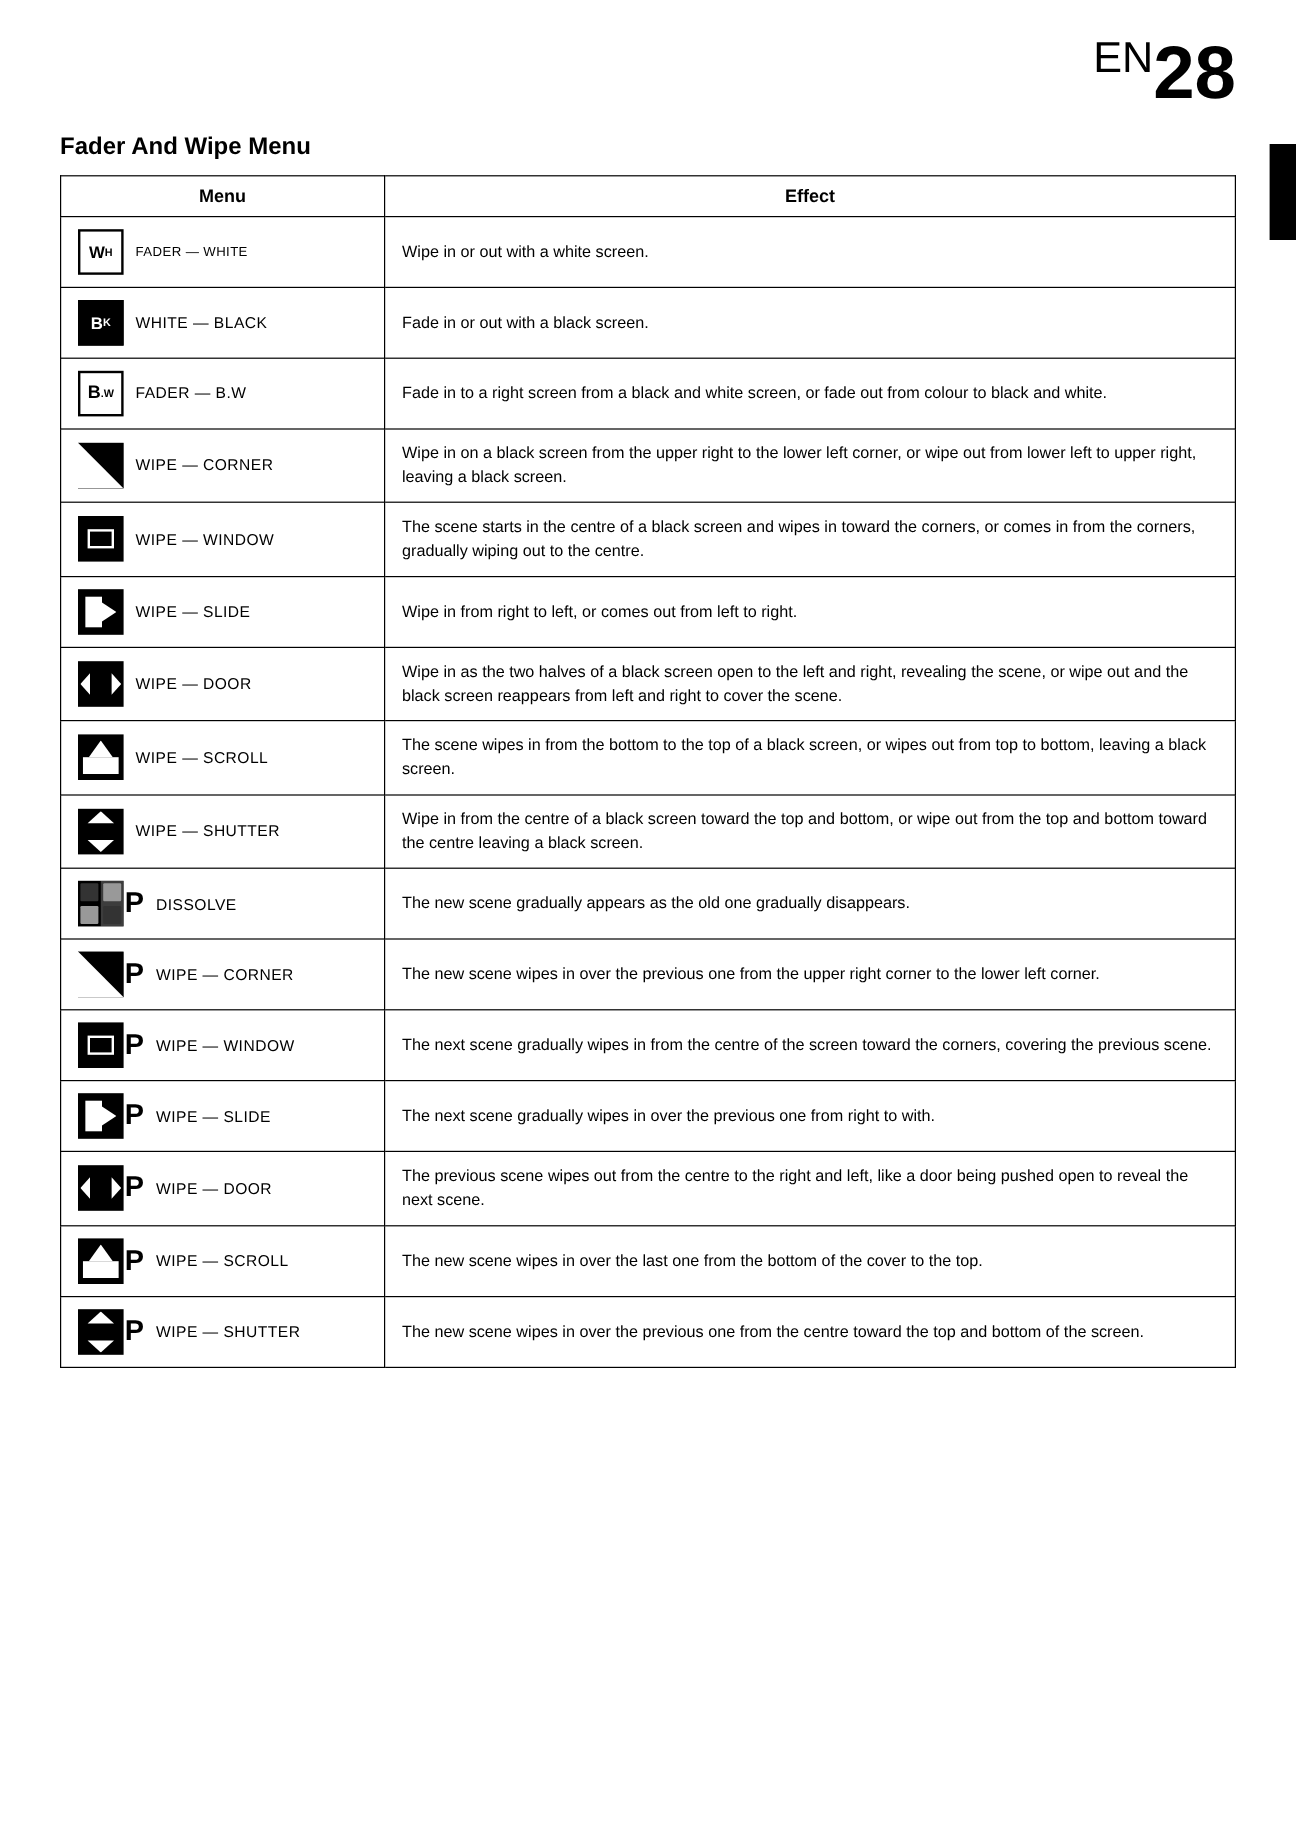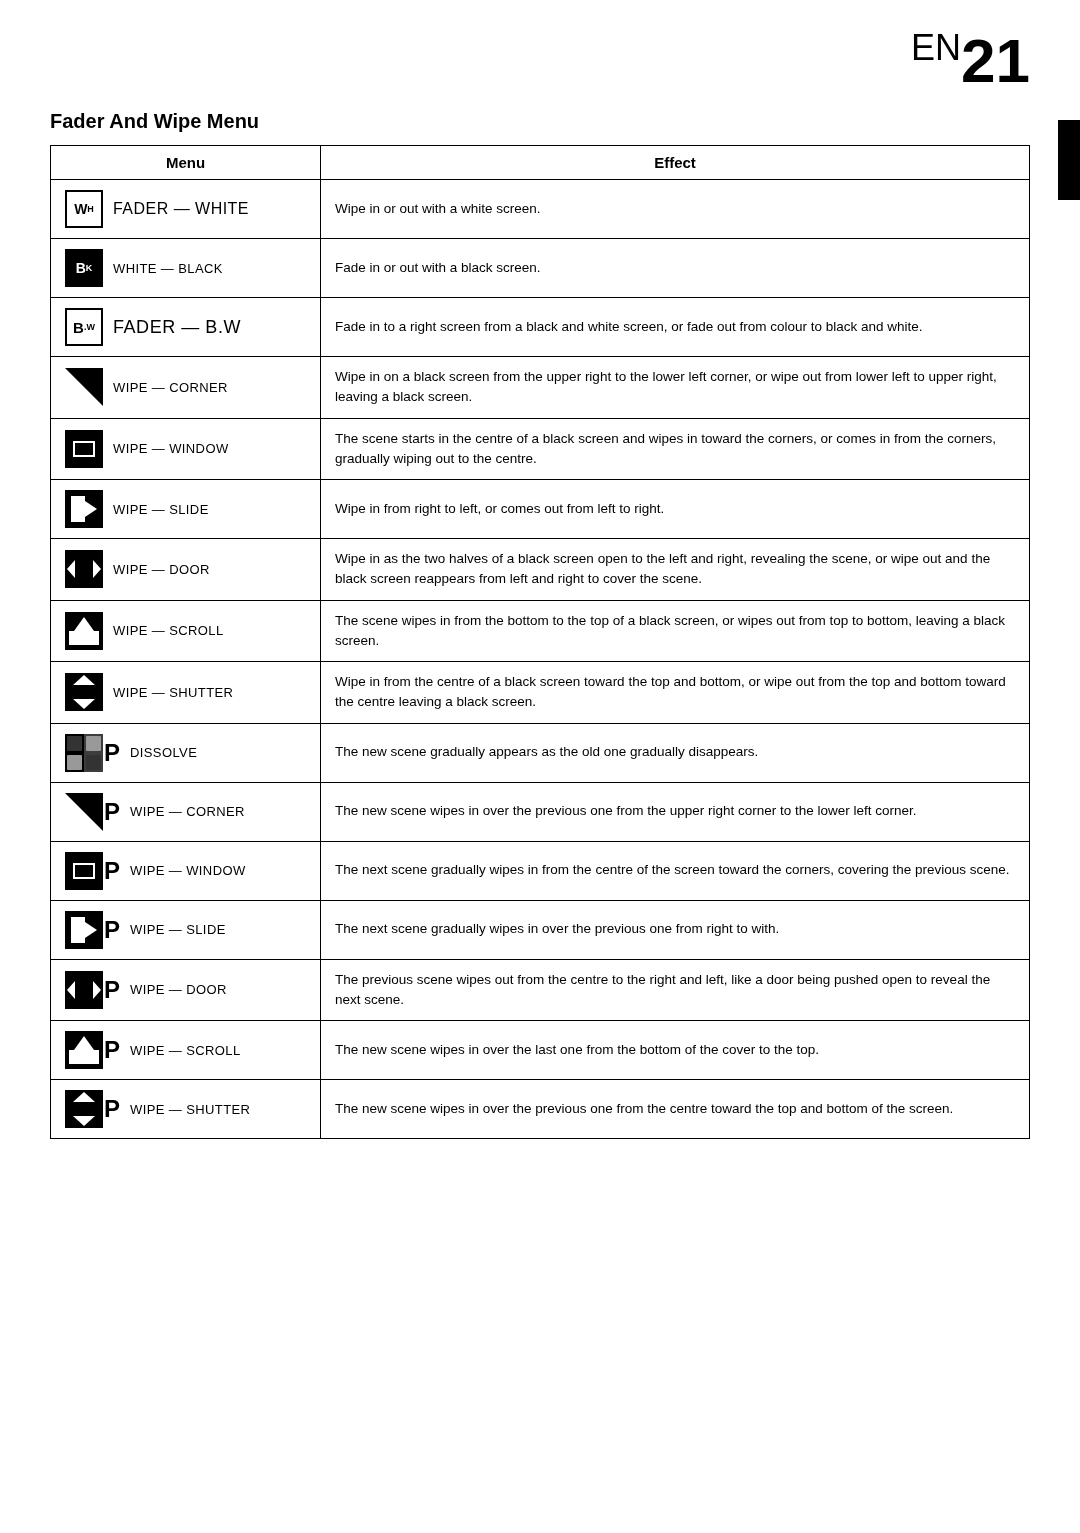--- a/index.html
+++ b/index.html
@@ -93,61 +93,61 @@
       font-size: 22px;
       font-weight: bold;
       margin-left: 2px;
       line-height: 1;
     }
   </style>
 </head>
 <body>
 
 <div class="page-header">
-  <span class="en-text">EN</span><span>21</span>
+  <span class="en-text">EN</span><span>28</span>
 </div>
 
 <div class="black-bar"></div>
 
 <div class="section-title">Fader And Wipe Menu</div>
 
 <table>
   <thead>
     <tr>
       <th class="menu-col">Menu</th>
       <th>Effect</th>
     </tr>
   </thead>
   <tbody id="table-body">
   <tr>
     <td class="menu-col">
       <div class="menu-cell" style="display:flex;align-items:center;gap:10px;">
         <span class="icon-box icon-wh" style="display:inline-flex;align-items:center;justify-content:center;width:38px;height:38px;border:2.5px solid #000;font-weight:bold;font-size:14px;">W<span style="font-size:9px;vertical-align:sub;">H</span></span>
-        <span class="menu-label" style="font-size:16px;letter-spacing:0.03em;">FADER — WHITE</span>
+        <span class="menu-label" style="font-size:11px;letter-spacing:0.03em;">FADER — WHITE</span>
       </div>
     </td>
     <td class="effect-col">Wipe in or out with a white screen.</td>
   </tr>
       <tr>
     <td class="menu-col">
       <div class="menu-cell" style="display:flex;align-items:center;gap:10px;">
         <span class="icon-box" style="display:inline-flex;align-items:center;justify-content:center;width:38px;height:38px;border:2.5px solid #000;background:#000;color:#fff;font-weight:bold;font-size:14px;">B<span style="font-size:9px;vertical-align:sub;color:#fff;">K</span></span>
         <span class="menu-label" style="font-size:13px;letter-spacing:0.03em;">WHITE — BLACK</span>
       </div>
     </td>
     <td class="effect-col">Fade in or out with a black screen.</td>
   </tr>
       <tr>
     <td class="menu-col">
       <div class="menu-cell" style="display:flex;align-items:center;gap:10px;">
         <span class="icon-box" style="display:inline-flex;align-items:center;justify-content:center;width:38px;height:38px;border:2.5px solid #000;font-weight:bold;font-size:14px;background:#fff;">
               <span style="font-size:15px;font-weight:bold;">B</span>
               <span style="font-size:9px;vertical-align:bottom;font-weight:bold;">.W</span>
             </span>
-        <span class="menu-label" style="font-size:18px;letter-spacing:0.03em;">FADER — B.W</span>
+        <span class="menu-label" style="font-size:13px;letter-spacing:0.03em;">FADER — B.W</span>
       </div>
     </td>
     <td class="effect-col">Fade in to a right screen from a black and white screen, or fade out from colour to black and white.</td>
   </tr>
       <tr>
     <td class="menu-col">
       <div class="menu-cell" style="display:flex;align-items:center;gap:10px;">
         <span style="display:inline-flex;width:38px;height:38px;background:#000;flex-shrink:0;position:relative;overflow:hidden;">
         <svg width="38" height="38" viewBox="0 0 38 38" style="position:absolute;top:0;left:0;">
           <rect width="38" height="38" fill="#000"></rect>

